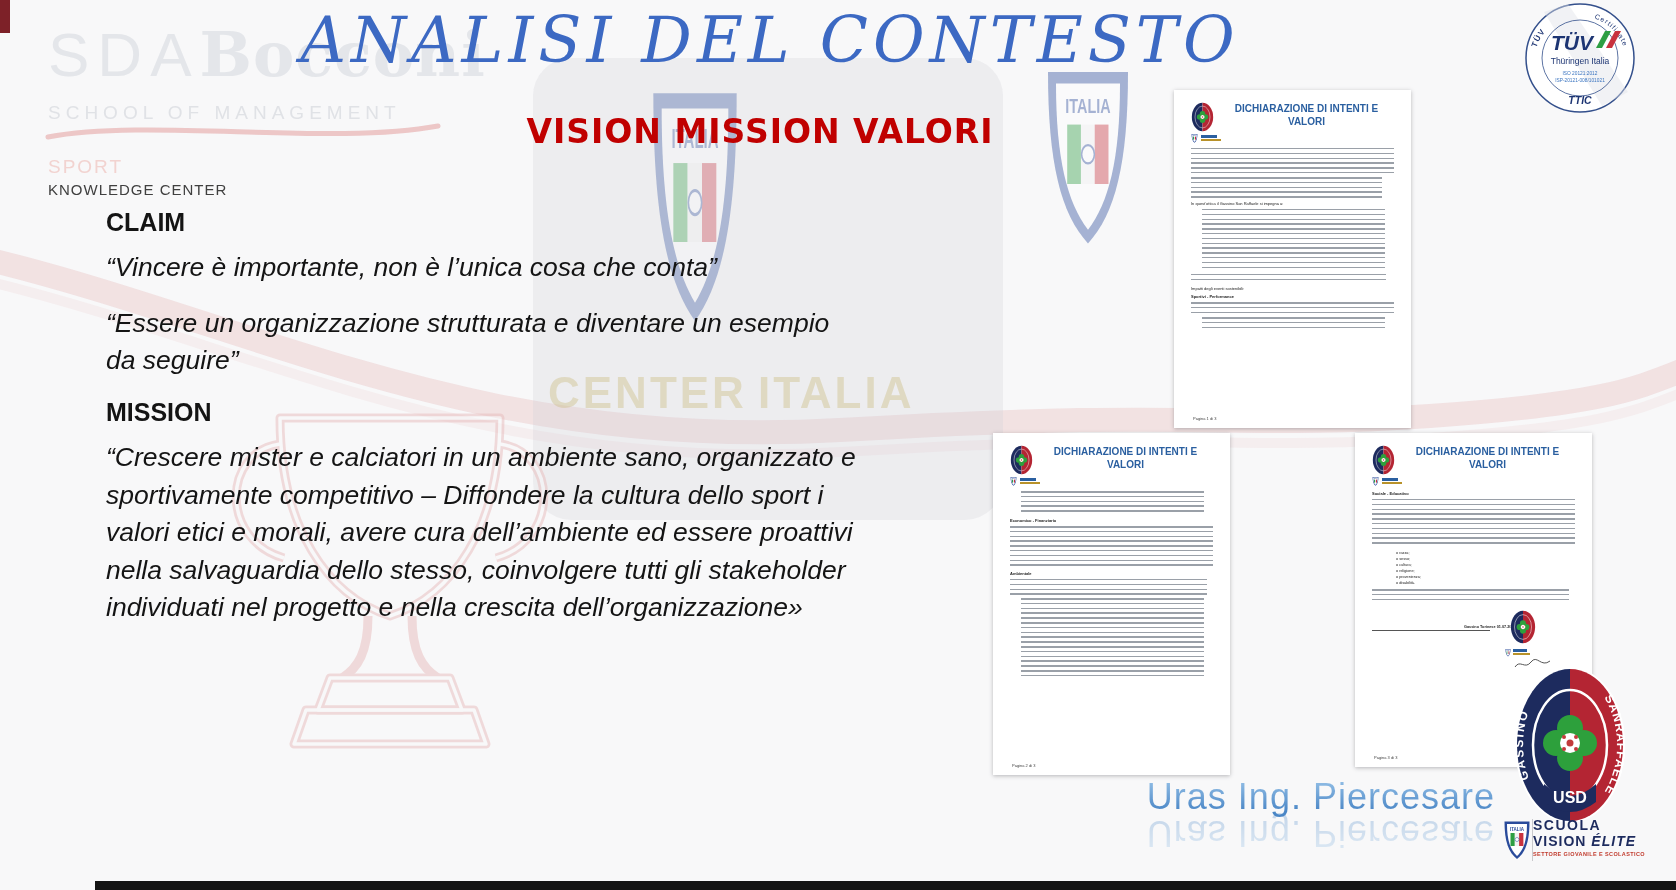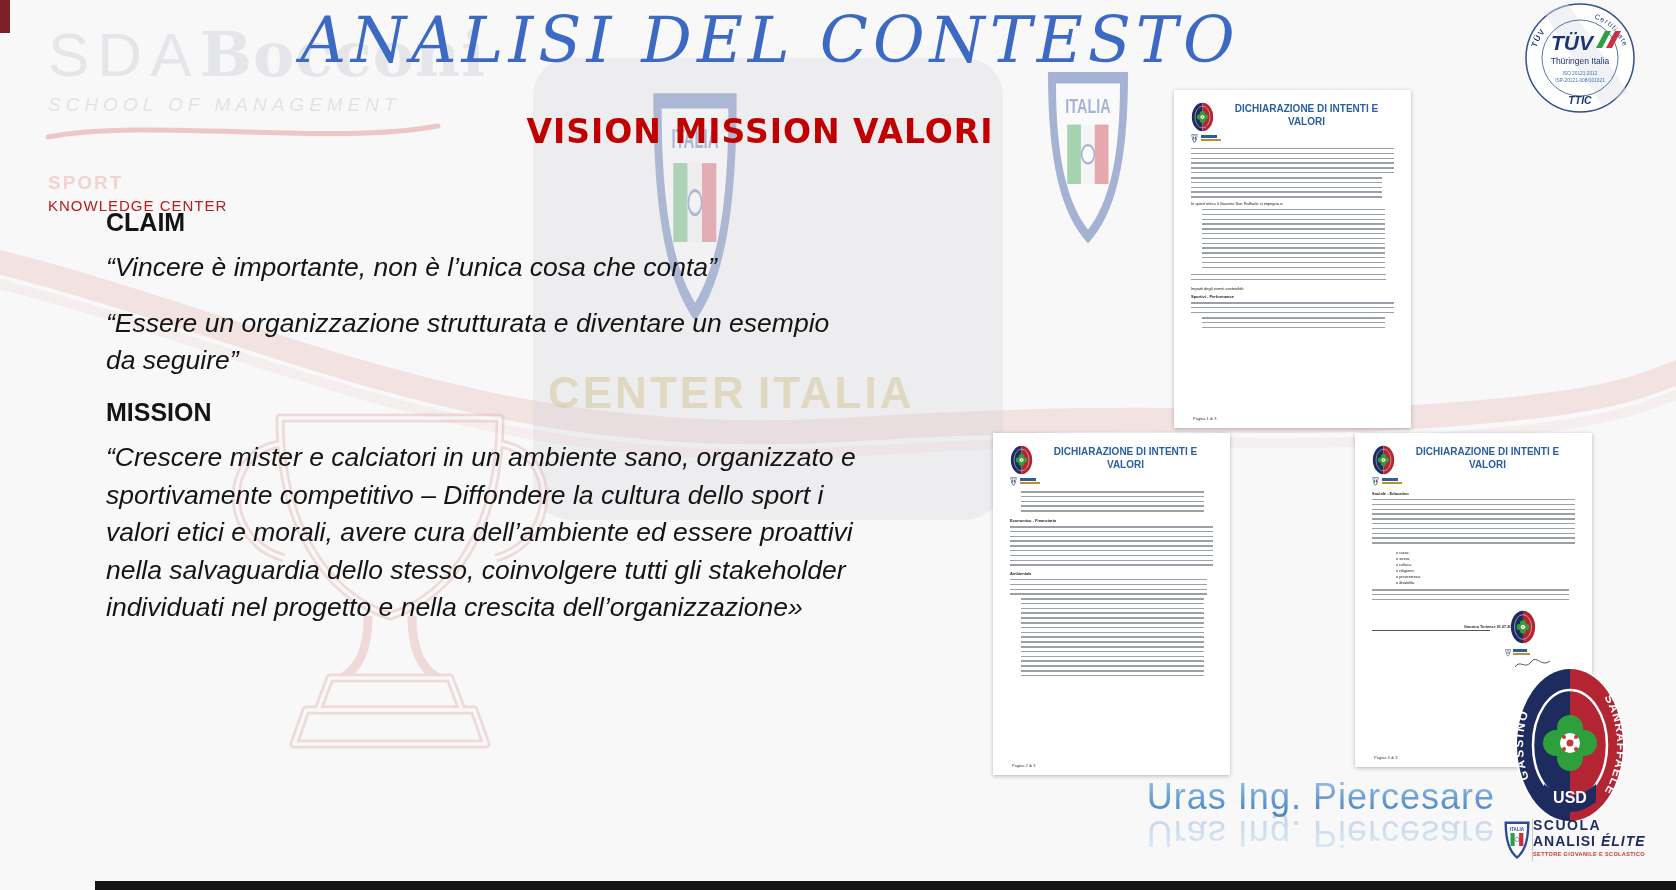--- a/index.html
+++ b/index.html
@@ -9,23 +9,23 @@
   }
   .abs{position:absolute;}
   
   .corner-mark{left:0;top:0;width:10px;height:33px;background:#7d2128;}
   .bottom-bar{left:95px;top:881px;width:1581px;height:9px;background:#141414;}
   
   .sda{left:48px;top:24px;z-index:1;}
   .sda-line1{font-size:62px;line-height:1;color:#e4e6ea;white-space:nowrap;}
   .sda-line1 .sda-sans{letter-spacing:8px;font-family:"Liberation Sans",sans-serif;}
   .sda-line1 .sda-serif{font-family:"DejaVu Serif",serif;font-weight:bold;letter-spacing:1px;}
-  .sda-school{margin-top:8px;font-size:19px;letter-spacing:5px;color:#e0e2e6;font-style:italic;}
-  .sda-sport{margin-top:56px;font-size:19px;font-weight:bold;letter-spacing:2px;color:#f2d3d0;}
-  .sda-knowledge{margin-top:3px;font-size:15px;letter-spacing:1px;color:#b91c1c;}
+  .sda-school{margin-top:16px;font-size:19px;letter-spacing:5px;color:#e0e2e6;}
+  .sda-sport{margin-top:32px;font-size:19px;font-weight:normal;letter-spacing:2px;color:#f2d3d0;}
+  .sda-knowledge{margin-top:3px;font-size:15px;letter-spacing:1px;color:#404040;}
   
   .settore-card{left:533px;top:58px;width:470px;height:462px;border-radius:38px;
     background:rgba(208,208,214,.28);z-index:0;}
   .settore-word{font-size:44px;font-weight:bold;letter-spacing:3px;color:rgba(203,188,128,.40);z-index:1;}
   
   .title{left:295px;top:4px;width:950px;text-align:center;z-index:3;
     font-family:"DejaVu Serif",serif;font-style:italic;font-size:63px;
     letter-spacing:5px;color:#3c69c3;white-space:nowrap;}
   .subtitle{left:480px;top:112px;width:560px;text-align:center;z-index:3;
     font-size:33px;font-weight:800;letter-spacing:1px;color:#c00000;
@@ -304,18 +304,18 @@
     <text x="56" y="137" font-size="16" font-weight="bold" fill="#fff" text-anchor="middle">USD</text>
   </svg>
 
   <div class="abs scuola-logo">
     <svg width="30" height="42" viewBox="0 0 60 84">
       <use href="#figc-shield"></use>
     </svg>
     <div class="scuola-divider"></div>
     <div class="scuola-text">
       <div class="l1">SCUOLA</div>
-      <div class="l2"><span>ANALISI</span> <span class="elite">ÉLITE</span></div>
+      <div class="l2"><span>VISION</span> <span class="elite">ÉLITE</span></div>
       <div class="sub">SETTORE GIOVANILE E SCOLASTICO</div>
     </div>
   </div>
 
 </div>
 
 </body></html>

